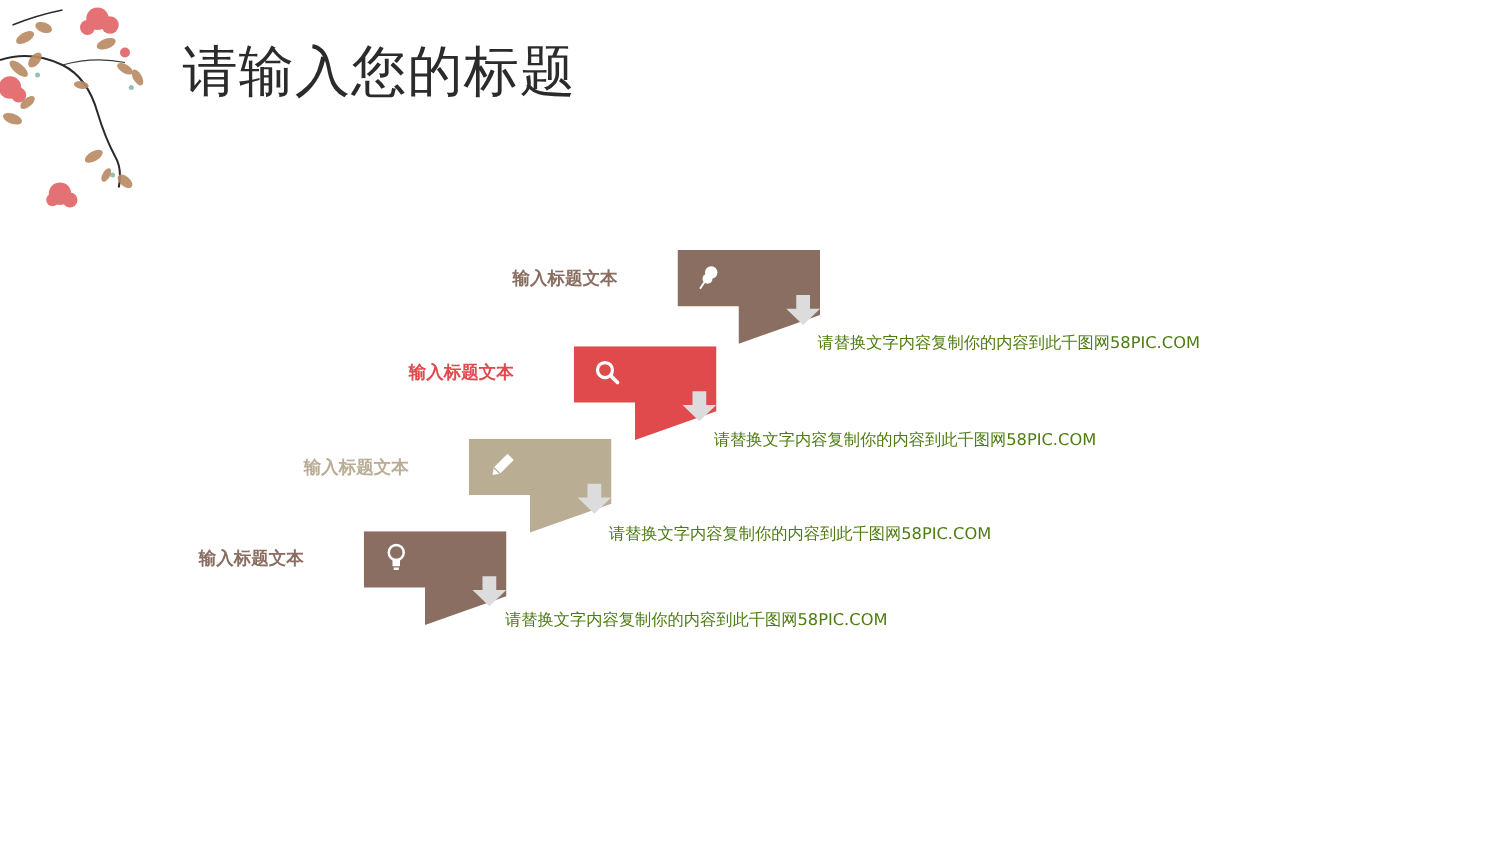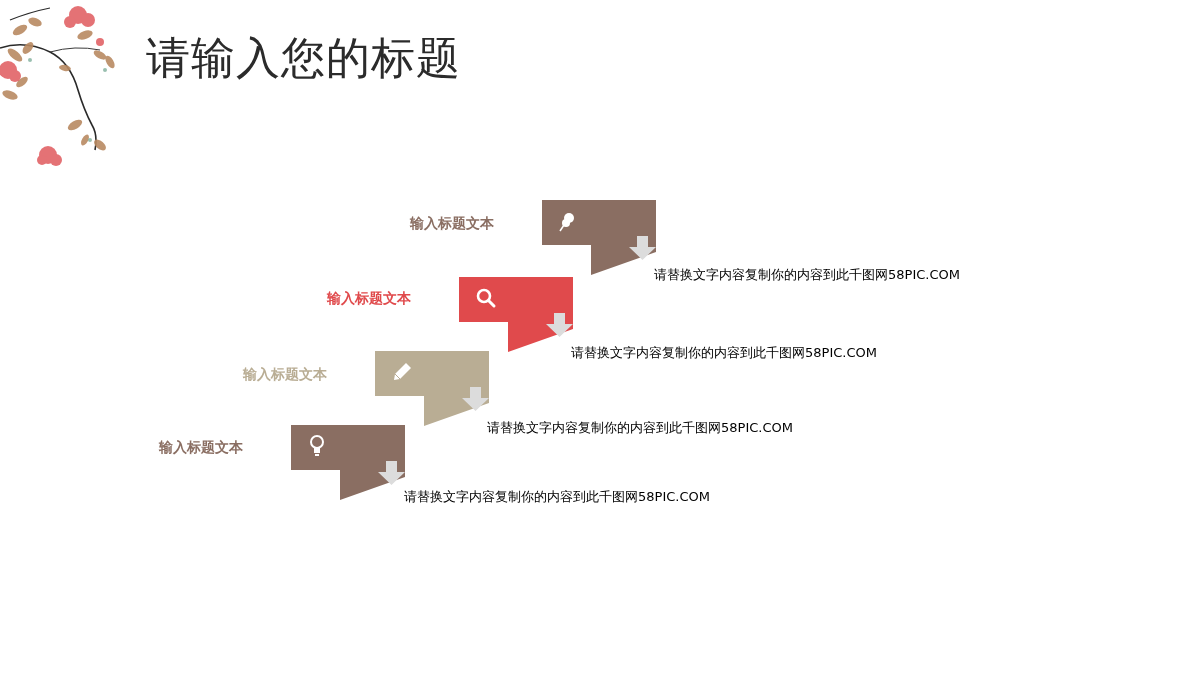--- a/index.html
+++ b/index.html
@@ -15,21 +15,21 @@
   }
   .flower { position: absolute; left: 0; top: 0; width: 125px; height: 180px; }
   .step { position: absolute; width: 116px; height: 76px; }
   .step svg.shape { position: absolute; left: 0; top: 0; }
   .step .icon { position: absolute; left: 14px; top: 8px; width: 26px; height: 26px; }
   .label {
     position: absolute; font-size: 14px; font-weight: bold; white-space: nowrap;
     width: 120px; line-height: 16px;
   }
   .desc {
-    position: absolute; font-size: 13px; color: #000000; white-space: nowrap; line-height: 16px;
+    position: absolute; font-size: 13px; color: #4d7c0f; white-space: nowrap; line-height: 16px;
   }
 </style>
 </head>
 <body>
 
 <svg class="flower" viewBox="0 0 125 180">
   <path d="M0 48 Q25 40 50 52 Q70 62 78 90 Q84 110 92 125 Q98 135 95 150" stroke="#2a2a2a" stroke-width="1.6" fill="none"></path>
   <path d="M10 20 Q30 12 50 8" stroke="#2a2a2a" stroke-width="1.2" fill="none"></path>
   <path d="M50 52 Q75 45 100 50" stroke="#3a3a3a" stroke-width="1" fill="none"></path>
   <g fill="#b98a62" opacity="0.9">

